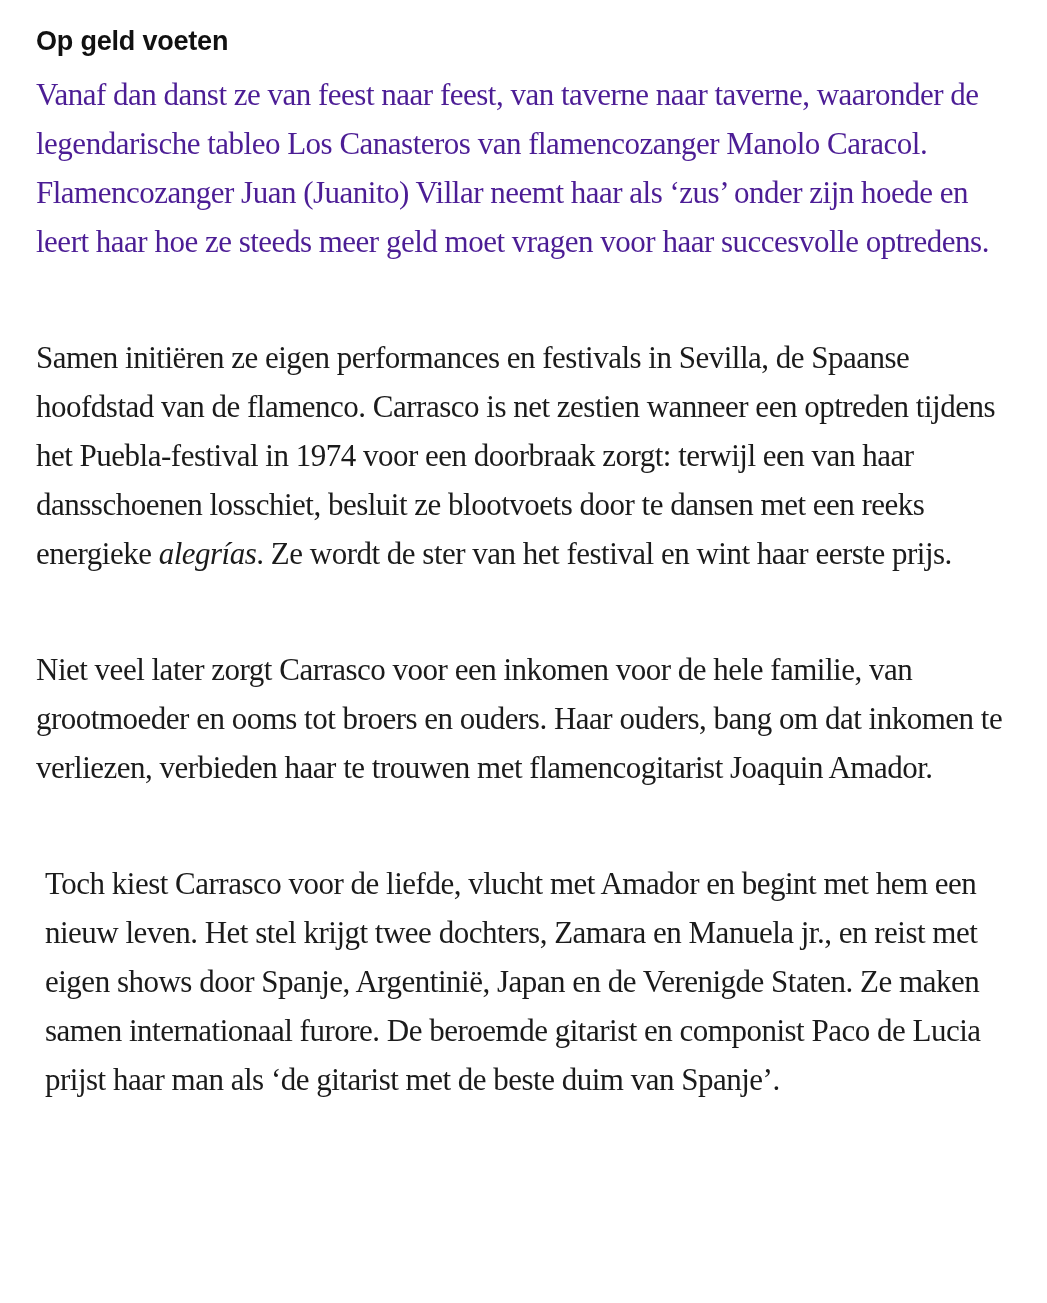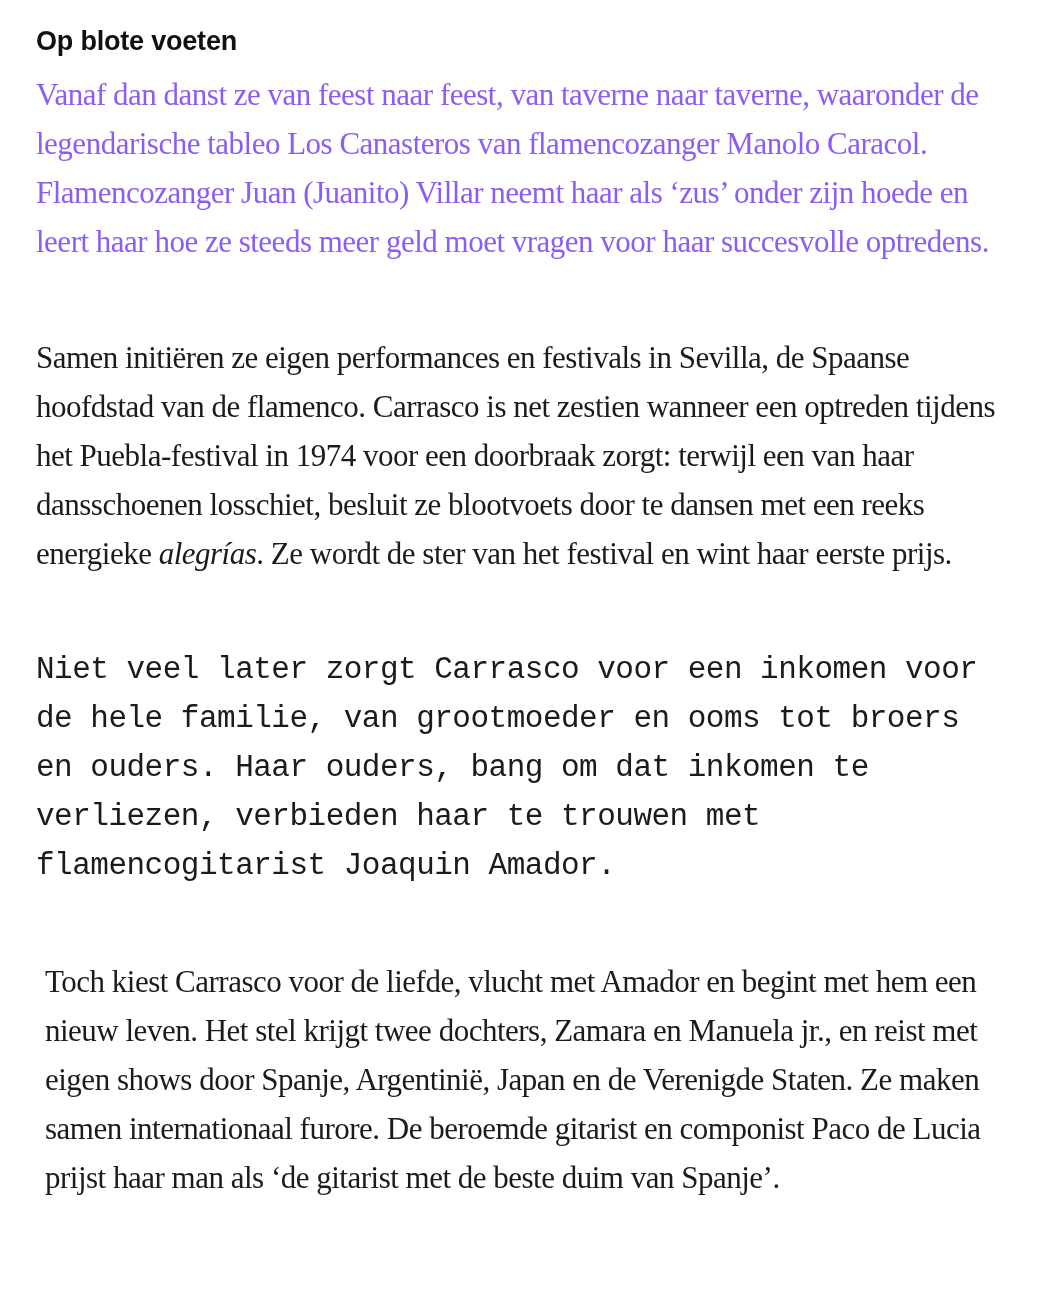--- a/index.html
+++ b/index.html
@@ -39,20 +39,20 @@
     margin-left: 9px;
   }
   .article-body em {
     font-style: italic;
   }
 </style>
 </head>
 <body style="background: rgb(255, 255, 255);">
 
 <main class="article">
-  <h2 class="section-heading" style="color: rgb(17, 17, 17);">Op blote voeten</h2>
+  <h2 class="section-heading" style="color: rgb(17, 17, 17);">Op geld voeten</h2>
   <div class="article-body" id="paragraphs">
-      <p style="color: #8b5cf6;"><span>Vanaf dan danst ze van feest naar feest, van taverne naar taverne, waaronder de legendarische tableo Los Canasteros van flamencozanger Manolo Caracol. Flamencozanger Juan (Juanito) Villar neemt haar als ‘zus’ onder zijn hoede en leert haar hoe ze steeds meer geld moet vragen voor haar succesvolle optredens.</span></p>
+      <p style="color: #4c1d95;"><span>Vanaf dan danst ze van feest naar feest, van taverne naar taverne, waaronder de legendarische tableo Los Canasteros van flamencozanger Manolo Caracol. Flamencozanger Juan (Juanito) Villar neemt haar als ‘zus’ onder zijn hoede en leert haar hoe ze steeds meer geld moet vragen voor haar succesvolle optredens.</span></p>
       <p style="color: rgb(27, 27, 27);"><span>Samen initiëren ze eigen performances en festivals in Sevilla, de Spaanse hoofdstad van de flamenco. Carrasco is net zestien wanneer een optreden tijdens het Puebla-festival in 1974 voor een doorbraak zorgt: terwijl een van haar dansschoenen losschiet, besluit ze blootvoets door te dansen met een reeks energieke </span><em>alegrías</em><span>. Ze wordt de ster van het festival en wint haar eerste prijs.</span></p>
-      <p style="color: rgb(27, 27, 27); font-family: Liberation Mono, monospace;"><span>Niet veel later zorgt Carrasco voor een inkomen voor de hele familie, van grootmoeder en ooms tot broers en ouders. Haar ouders, bang om dat inkomen te verliezen, verbieden haar te trouwen met flamencogitarist Joaquin Amador.</span></p>
+      <p style="color: rgb(27, 27, 27);"><span>Niet veel later zorgt Carrasco voor een inkomen voor de hele familie, van grootmoeder en ooms tot broers en ouders. Haar ouders, bang om dat inkomen te verliezen, verbieden haar te trouwen met flamencogitarist Joaquin Amador.</span></p>
       <p style="color: rgb(27, 27, 27);"><span>Toch kiest Carrasco voor de liefde, vlucht met Amador en begint met hem een nieuw leven. Het stel krijgt twee dochters, Zamara en Manuela jr., en reist met eigen shows door Spanje, Argentinië, Japan en de Verenigde Staten. Ze maken samen internationaal furore. De beroemde gitarist en componist Paco de Lucia prijst haar man als ‘de gitarist met de beste duim van Spanje’.</span></p>
     </div>
 </main>
 
 </body></html>

